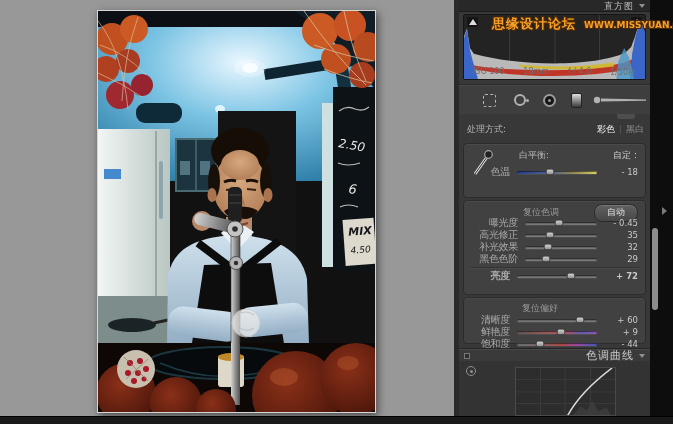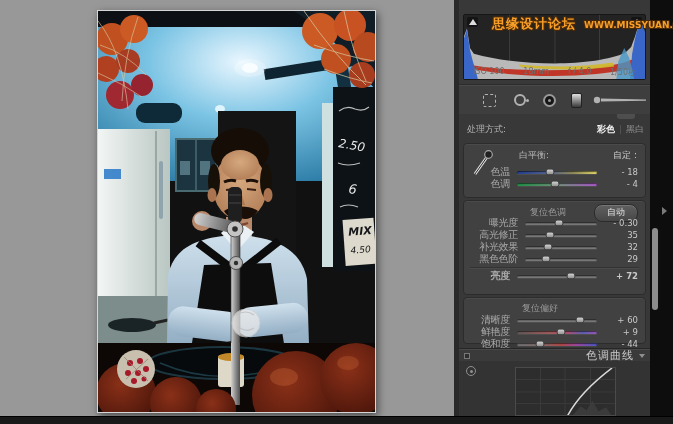--- a/index.html
+++ b/index.html
@@ -49,36 +49,36 @@
   .redeye-ic{position:absolute;left:84px;top:9px;width:13px;height:13px;border-radius:50%;background:#161616;border:2px solid #9a9a9a;}
   .redeye-ic:after{content:"";position:absolute;left:3px;top:3px;width:3px;height:3px;background:#9a9a9a;border-radius:50%;}
   .grad-ic{position:absolute;left:112px;top:8px;width:11px;height:15px;border-radius:2px;
     background:linear-gradient(180deg,#e0e0e0,#3a3a3a);border:1px solid #222;}
   .brush-ic{position:absolute;left:133px;top:10px;}
   .tool-tab{position:absolute;left:158px;top:29px;width:18px;height:5px;background:#4e4e4e;border-radius:0 0 3px 3px;}
 
   .treatment-row{position:absolute;left:0;top:120px;width:191px;height:18px;line-height:18px;}
   .treat-label{position:absolute;left:8px;color:#b2b2b2;}
   .treat-right{position:absolute;right:6px;}
-  .treat-color{color:#f2f2f2;font-weight:bold;}
+  .treat-color{color:#f2f2f2;font-weight:normal;}
   .treat-sep{color:#5a5a5a;margin:0 4px;}
   .treat-bw{color:#8f8f8f;}
 
   .group{position:absolute;left:4px;width:183px;background:#414141;border:1px solid #2c2c2c;border-radius:4px;
     box-shadow:inset 0 1px 0 rgba(255,255,255,.05);}
   .group-wb{top:143px;height:55px;}
   .group-tone{top:200px;height:95px;}
   .group-presence{top:297px;height:47px;}
 
   .dropper{position:absolute;left:6px;top:4px;}
   .wb-label{position:absolute;left:55px;top:5px;color:#b5b5b5;}
   .wb-preset{position:absolute;right:8px;top:5px;color:#cfcfcf;}
   .wb-rows{position:absolute;left:0;right:0;top:22px;}
 
-  .tone-header{position:absolute;left:8px;right:0;top:3px;height:14px;text-align:center;}
+  .tone-header{position:absolute;left:1px;right:0;top:3px;height:14px;text-align:center;}
   .reset-label{position:absolute;left:58px;top:2px;color:#9a9a9a;}
   .auto-btn{position:absolute;right:7px;top:0;padding:1px 12px 2px;border-radius:8px;
     background:linear-gradient(180deg,#606060,#474747);border:1px solid #2b2b2b;
     box-shadow:inset 0 1px 0 rgba(255,255,255,.15);color:#e3e3e3;}
   .tone-rows1{position:absolute;left:8px;right:0;top:16px;}
   .tone-div{position:absolute;left:6px;right:6px;top:66px;height:1px;background:#333;box-shadow:0 1px 0 #4a4a4a;}
   .tone-rows2{position:absolute;left:0;right:0;top:69px;font-weight:bold;}
   .presence-header{position:absolute;left:58px;top:4px;color:#9a9a9a;}
   .presence-rows{position:absolute;left:0;right:0;top:16px;}
 
@@ -276,20 +276,24 @@
 
   <div class="watermark">
     <span class="wm-cn">思缘设计论坛</span>
     <span class="wm-url">WWW.MISSYUAN.COM</span>
   </div>
 
   <div class="edge-strip"></div>
 
   <div class="panel">
 
+    <div class="hist-header">
+      <span>直方图</span>
+      <span class="tri-down"></span>
+    </div>
 
     <div class="hist-box">
       <svg viewBox="0 0 183 66" preserveAspectRatio="none">
         <line x1="46" y1="0" x2="46" y2="66" stroke="#3c3c3c"></line>
         <line x1="92" y1="0" x2="92" y2="66" stroke="#3c3c3c"></line>
         <line x1="137" y1="0" x2="137" y2="66" stroke="#3c3c3c"></line>
         <path d="M0 66 L0 22 L3 14 L6 34 L10 40 C35 47 65 50 92 50 C120 50 148 46 163 39 L169 33 L173 22 L176 12 L179 6 L182 16 L183 20 L183 66 Z" fill="#b9b9b9"></path>
         <path d="M10 52 C40 57 80 58 120 56 C145 54 160 50 170 46 L172 55 C150 60 120 63 90 63 C55 63 25 59 10 56 Z" fill="#c02818" opacity="0.9"></path>
         <path d="M55 51 C85 54 120 54 150 49 L152 53 C125 57 90 57 58 54 Z" fill="#d0b828" opacity="0.9"></path>
         <path d="M0 66 L0 24 L3 15 L6 36 L9 48 L12 58 L14 66 Z" fill="#3a66c8"></path>
@@ -338,42 +342,35 @@
       <span class="wb-label">白平衡:</span>
       <span class="wb-preset">自定 :</span>
       <div class="wb-rows">
           <div class="srow">
             <span class="lbl">色温</span>
             <span class="track track-temp">
               <span class="thumb" style="left: 41%;"></span>
             </span>
             <span class="val">- 18</span>
           </div>
-          <div class="srow">
-            <span class="lbl">色调</span>
-            <span class="track track-tint">
-              <span class="thumb" style="left: 48%;"></span>
-            </span>
-            <span class="val">- 4</span>
-          </div>
         </div>
     </div>
 
     <div class="group group-tone">
       <div class="tone-header">
         <span class="reset-label">复位色调</span>
         <span class="auto-btn">自动</span>
       </div>
       <div class="tone-rows1">
           <div class="srow">
             <span class="lbl">曝光度</span>
             <span class="track track-plain">
               <span class="thumb" style="left: 47%;"></span>
             </span>
-            <span class="val">- 0.30</span>
+            <span class="val">- 0.45</span>
           </div>
           <div class="srow">
             <span class="lbl">高光修正</span>
             <span class="track track-plain">
               <span class="thumb" style="left: 35%;"></span>
             </span>
             <span class="val">35</span>
           </div>
           <div class="srow">
             <span class="lbl">补光效果</span>

